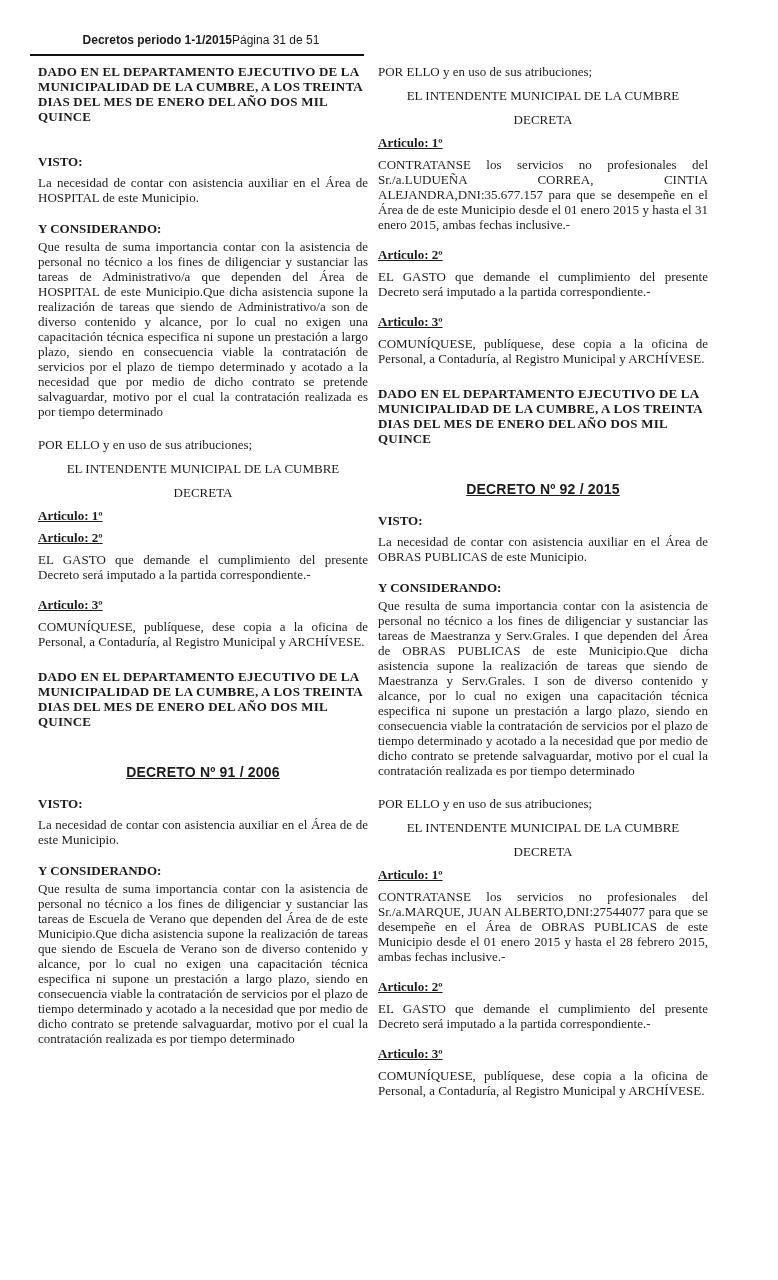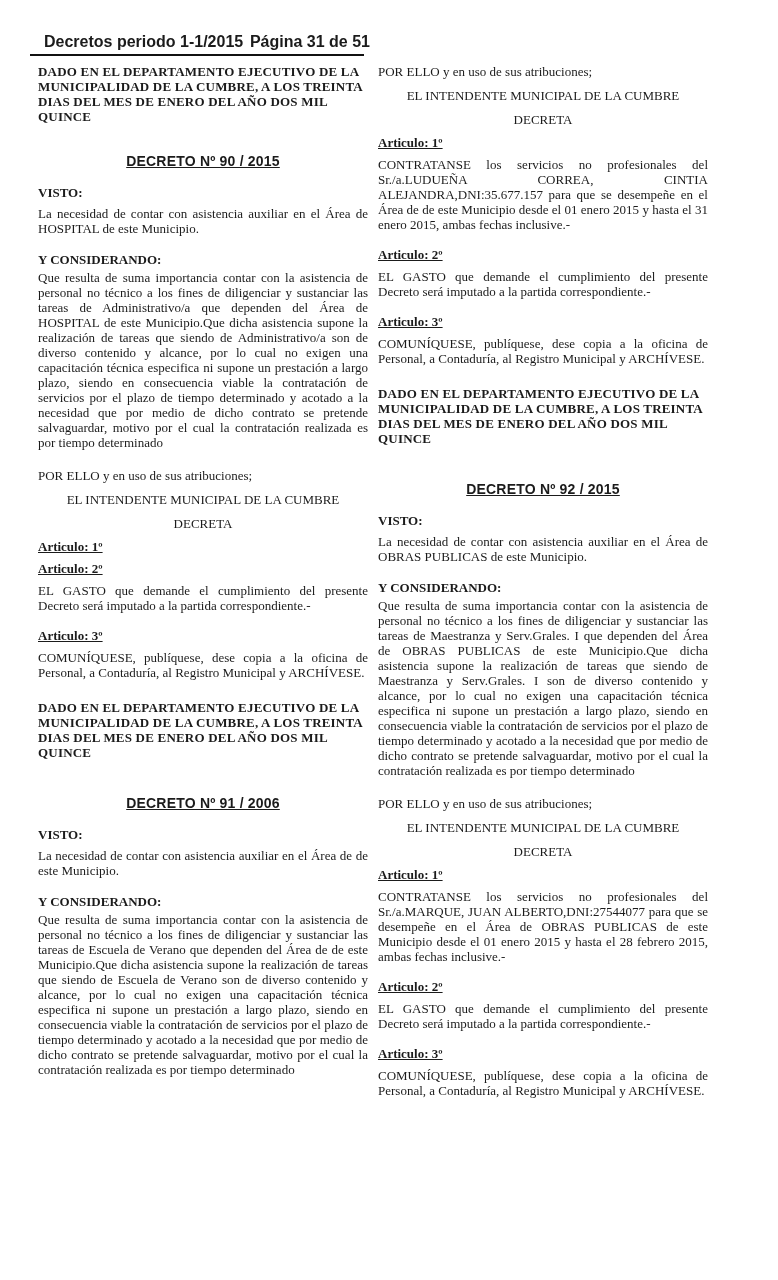--- a/index.html
+++ b/index.html
@@ -12,27 +12,27 @@
   }
   .page {
     position: relative;
     width: 778px; height: 1280px;
     background: #ffffff;
     overflow: hidden;
   }
   
   .page-header {
     position: absolute;
-    left: 44px; top: 33px; width: 326px;
-    display: flex; justify-content: space-between; align-items: baseline;
+    left: 38px; top: 33px; width: 326px;
+    display: flex; justify-content: center; align-items: baseline;
     font-family: "Liberation Sans", sans-serif;
-    font-size: 16px;
+    font-size: 12px;
   }
   .hdr-title { font-weight: 700; }
-  .hdr-page { font-weight: 700; }
+  .hdr-page { font-weight: 400; }
   .header-rule {
     position: absolute;
     left: 30px; top: 54px; width: 334px; height: 2px;
     background: #111;
   }
   
   .col {
     position: absolute;
     top: 64px;
     width: 330px;
@@ -88,21 +88,20 @@
   <header class="page-header">
     <span class="hdr-title">Decretos periodo 1-1/2015</span>
     <span class="hdr-page">Página 31 de 51</span>
   </header>
   <div class="header-rule"></div>
 
   <section class="col col-left">
 
     <p class="dado">DADO EN EL DEPARTAMENTO EJECUTIVO DE LA MUNICIPALIDAD DE LA CUMBRE, A LOS TREINTA DIAS DEL MES DE ENERO DEL AÑO DOS MIL QUINCE</p>
 
-    <h2 class="decree-title">DECRETO Nº 90 / 2015</h2>
 
     <p class="label">VISTO:</p>
     <p class="para">La necesidad de contar con asistencia auxiliar en el Área de HOSPITAL de este Municipio.</p>
 
     <p class="label cons">Y CONSIDERANDO:</p>
     <p class="para cons-body">Que resulta de suma importancia contar con la asistencia de personal no técnico a los fines de diligenciar y sustanciar las tareas de Administrativo/a que dependen del Área de HOSPITAL de este Municipio.Que dicha asistencia supone la realización de tareas que siendo de Administrativo/a son de diverso contenido y alcance, por lo cual no exigen una capacitación técnica especifica ni supone un prestación a largo plazo, siendo en consecuencia viable la contratación de servicios por el plazo de tiempo determinado y acotado a la necesidad que por medio de dicho contrato se pretende salvaguardar, motivo por el cual la contratación realizada es por tiempo determinado</p>
 
     <p class="plain">POR ELLO y en uso de sus atribuciones;</p>
     <p class="center-line">EL INTENDENTE MUNICIPAL DE LA CUMBRE</p>
     <p class="center-line decreta">DECRETA</p>

